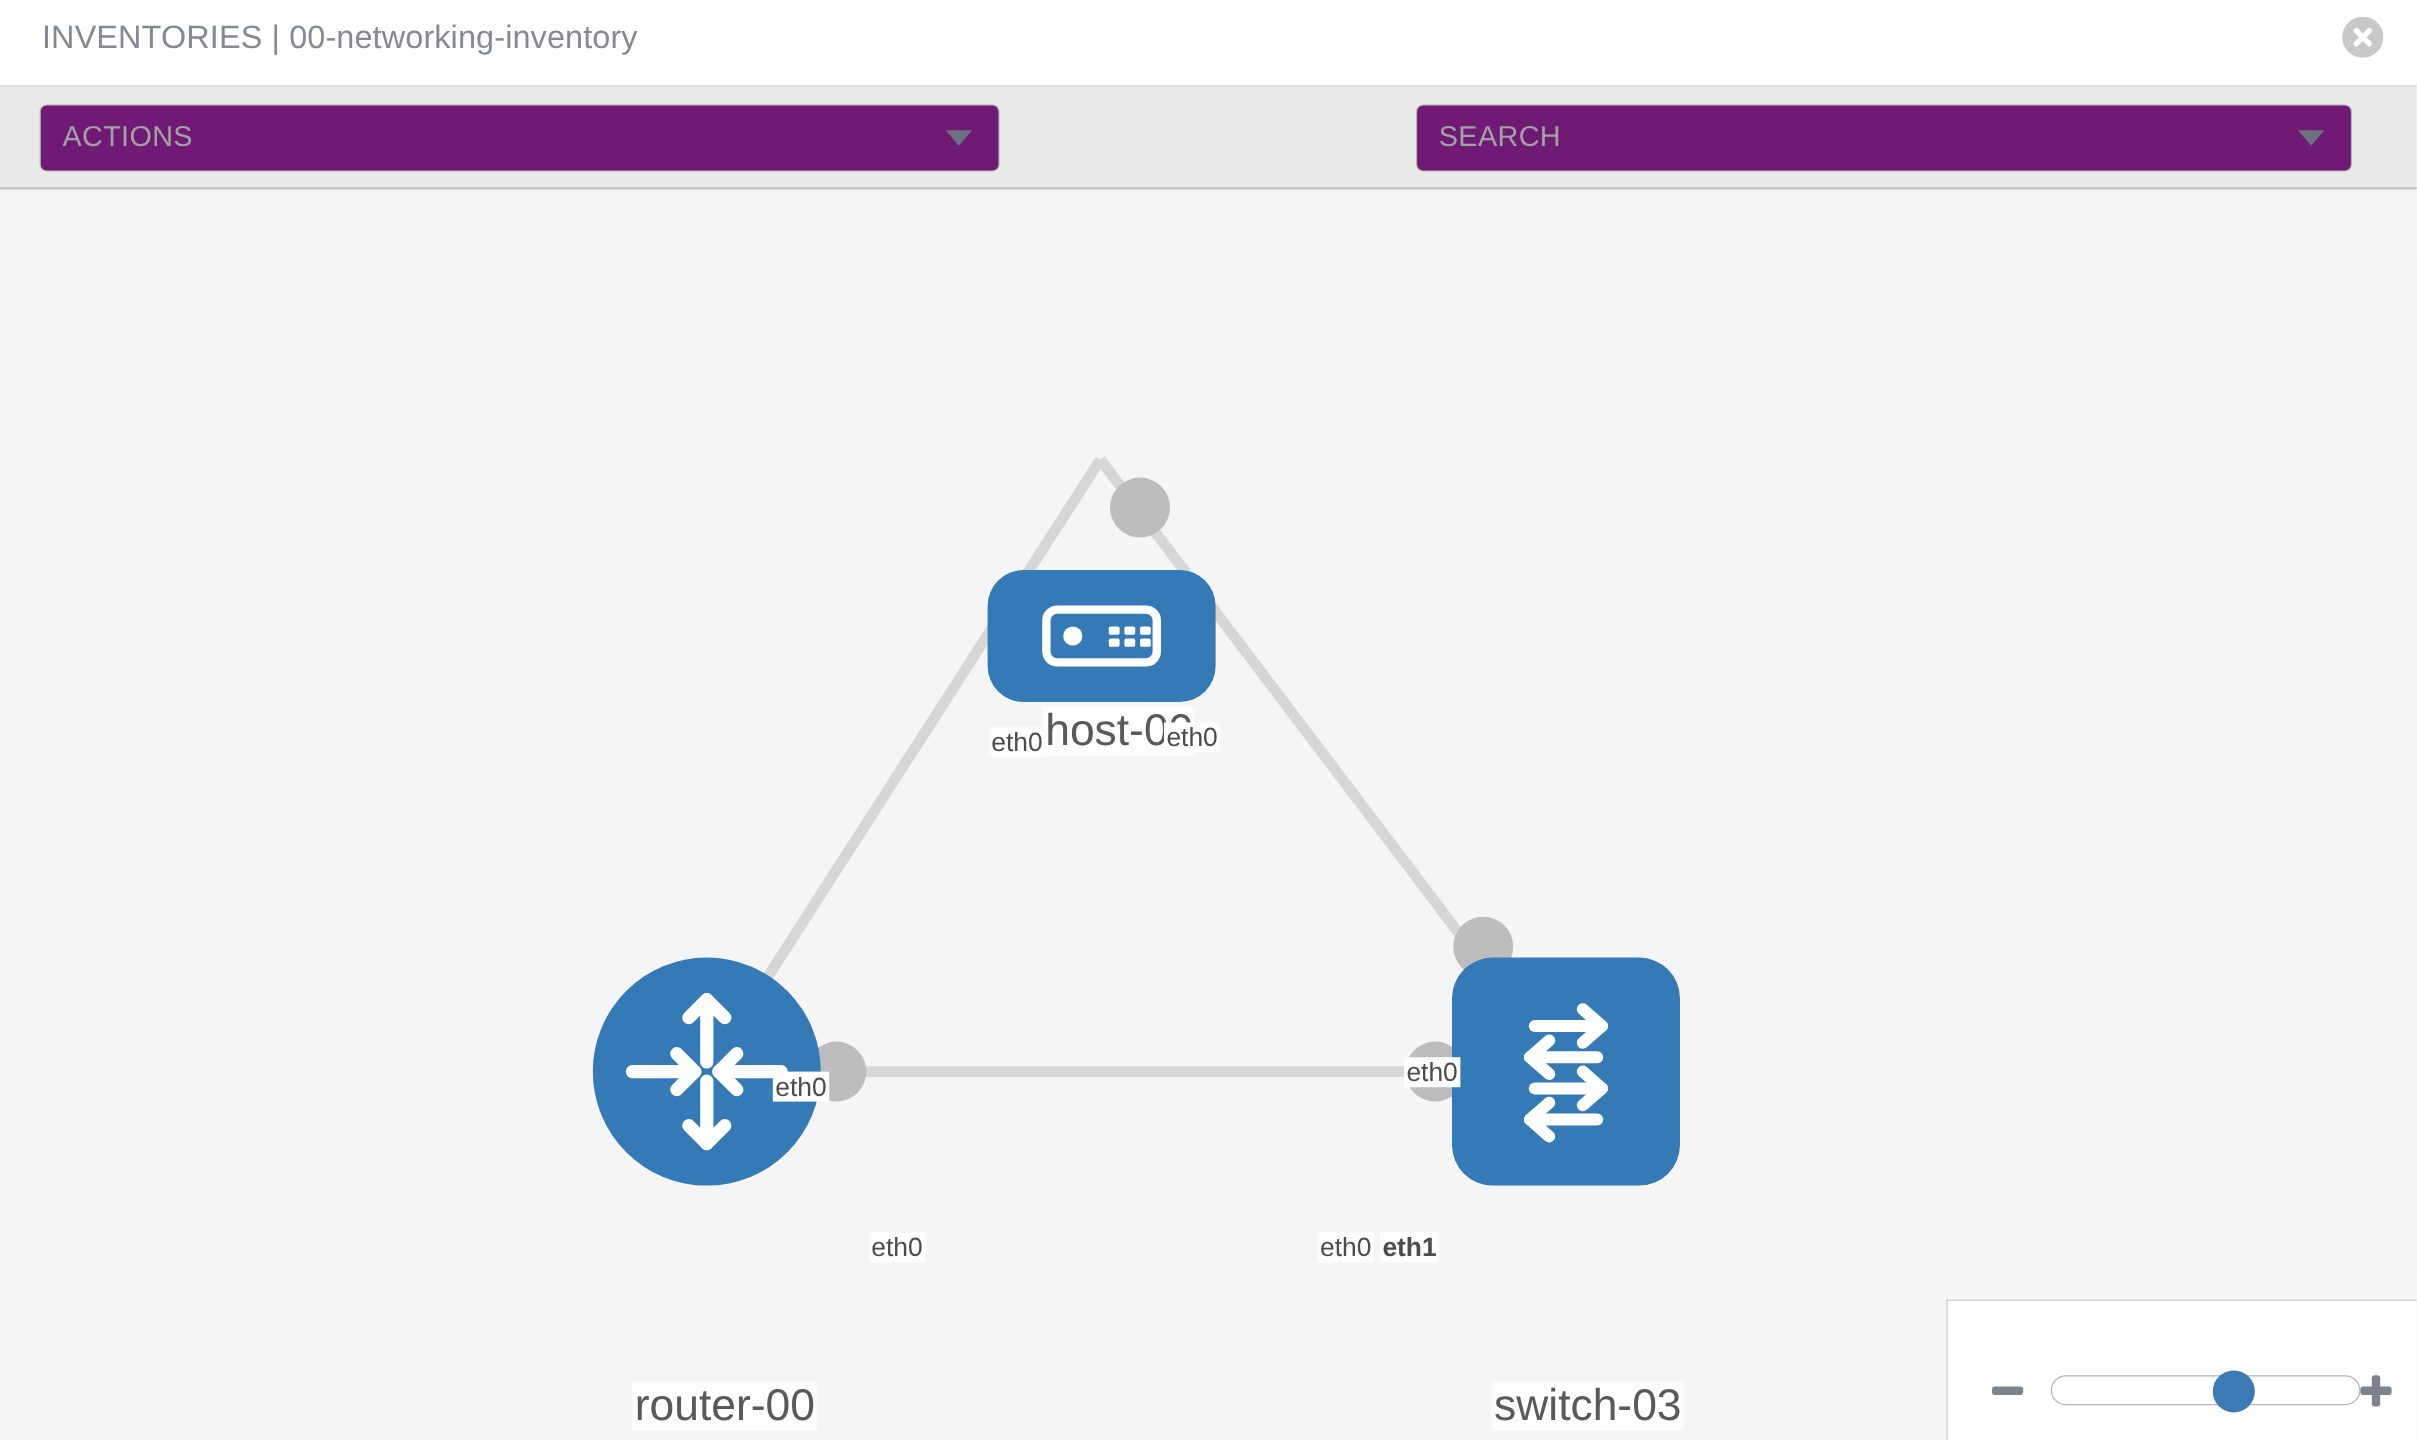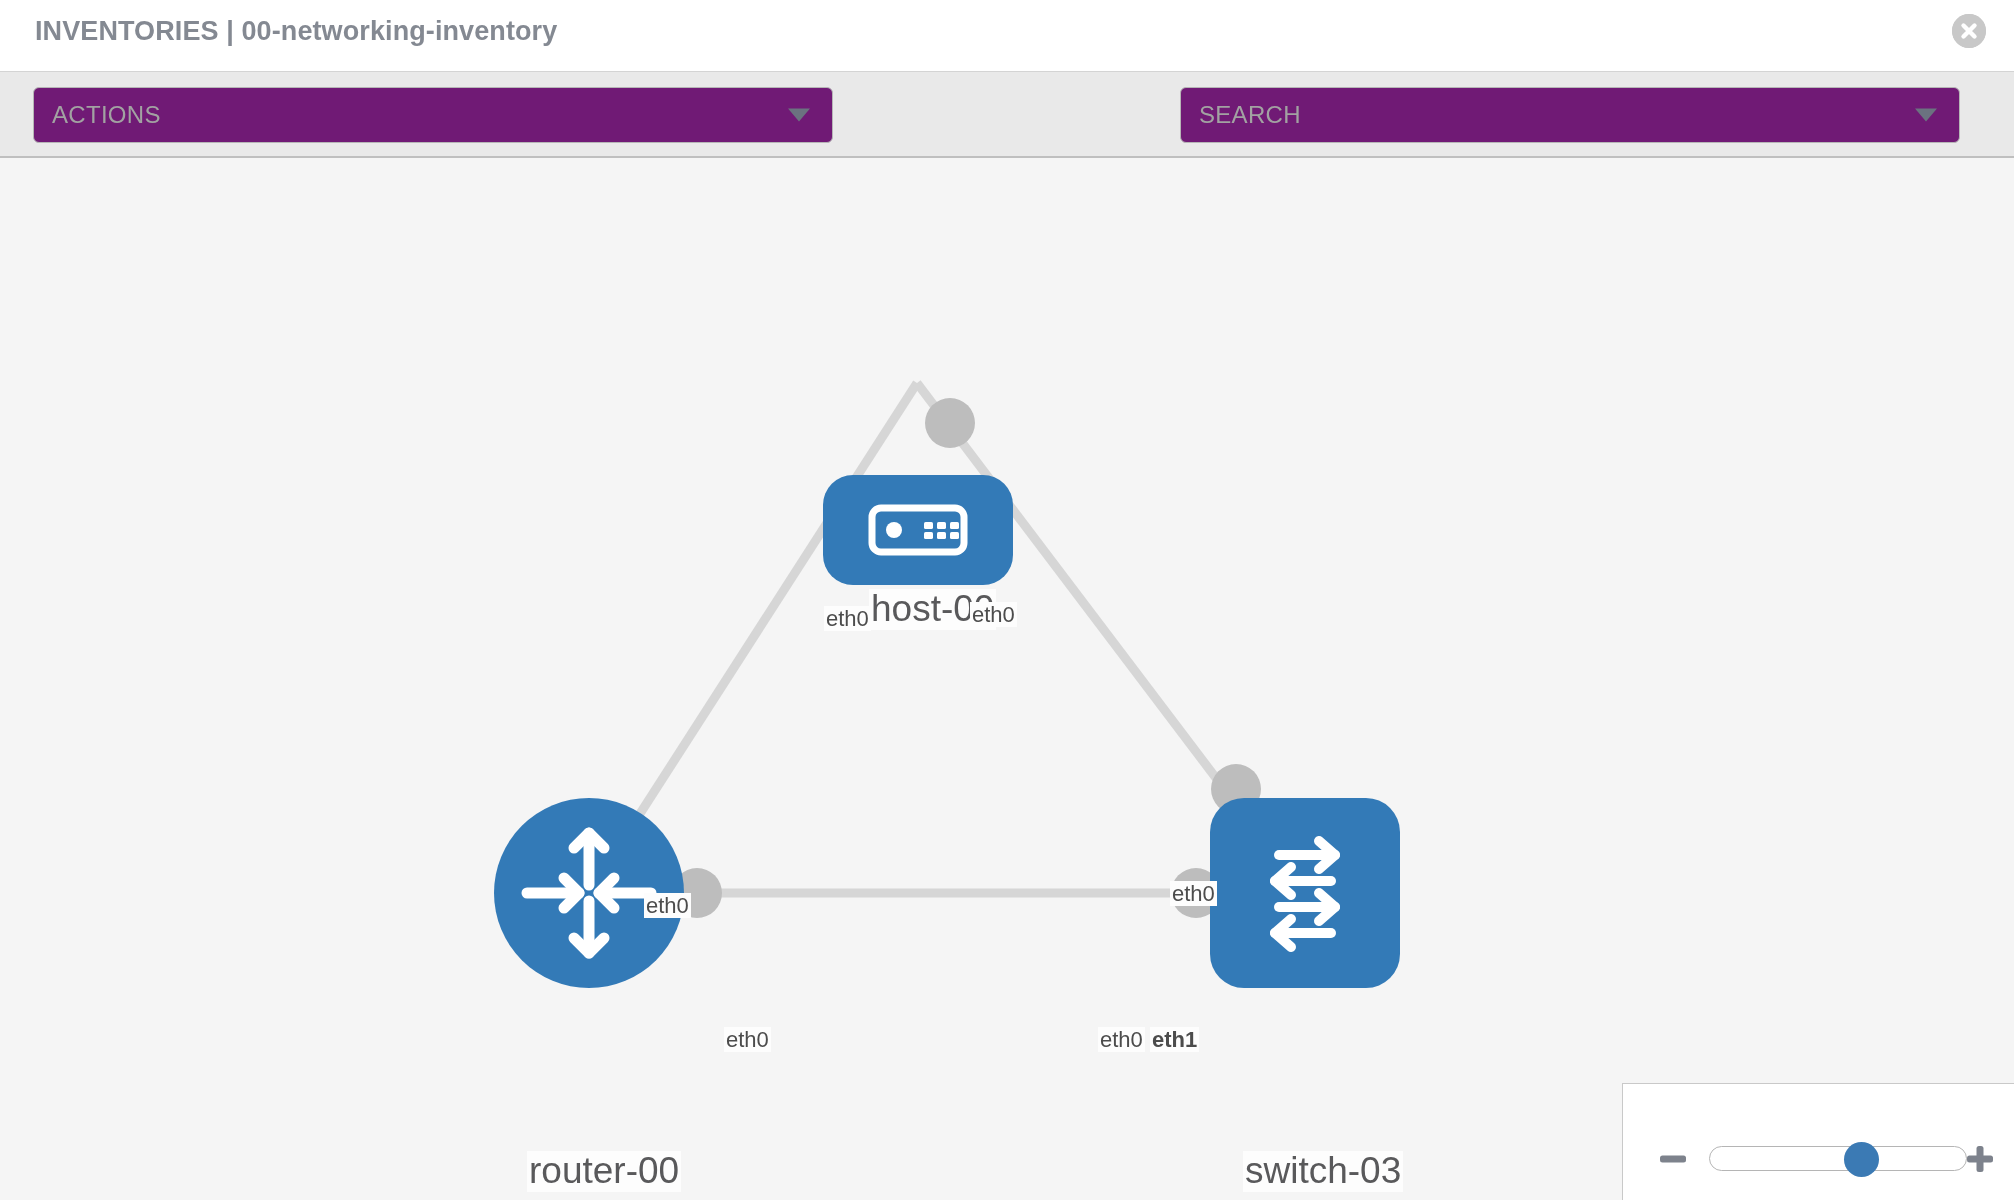--- a/index.html
+++ b/index.html
@@ -28,21 +28,21 @@
     width: 2014px;
     height: 71px;
     background: #ffffff;
     box-sizing: border-box;
   }
   .header-title {
     position: absolute;
     left: 35px;
     top: 16px;
     font-size: 27px;
-    font-weight: bold;
+    font-weight: normal;
     color: #848992;
     letter-spacing: 0.1px;
     white-space: nowrap;
   }
   .close-btn {
     position: absolute;
     right: 28px;
     top: 14px;
     width: 34px;
     height: 34px;

